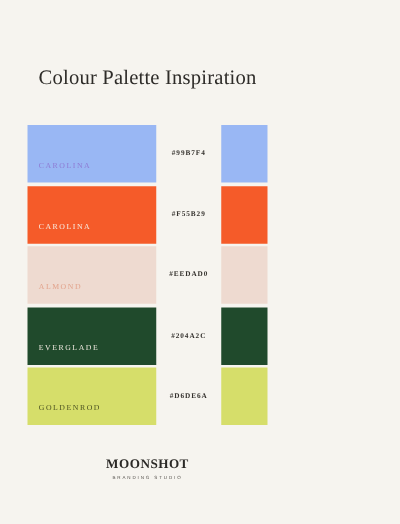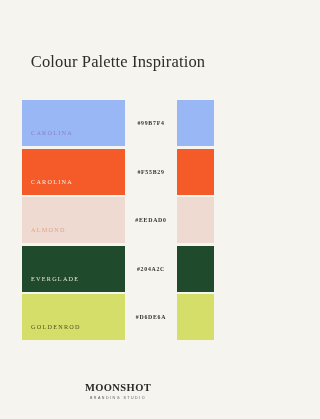--- a/index.html
+++ b/index.html
@@ -94,21 +94,21 @@
     left: 177px;
     top: 0;
     width: 37px;
     height: 46px;
   }
 
   
   .footer {
     position: absolute;
     left: 0;
-    bottom: 18px;
+    bottom: 34px;
     width: 236px;
     text-align: center;
   }
   .logo-mark {
     font-family: "Liberation Serif", "DejaVu Serif", serif;
     font-size: 10.5px;
     font-weight: 700;
     letter-spacing: 0.4px;
     color: #2b2926;
     line-height: 12px;

